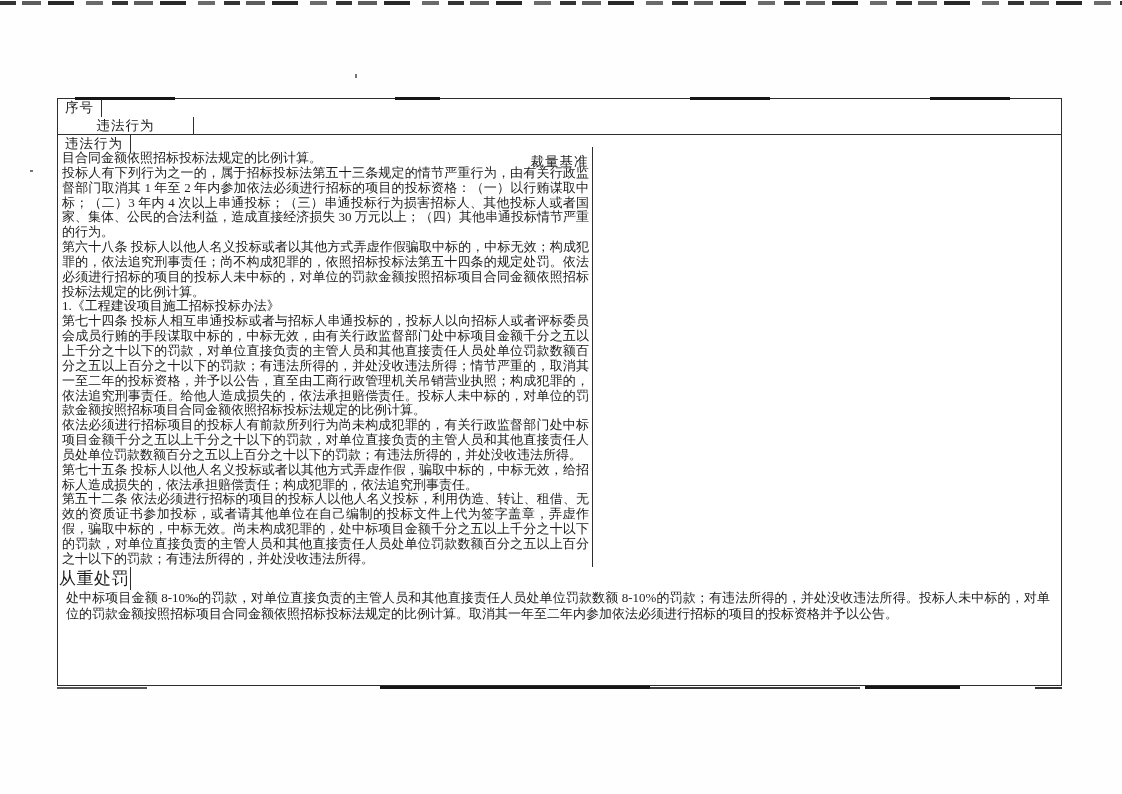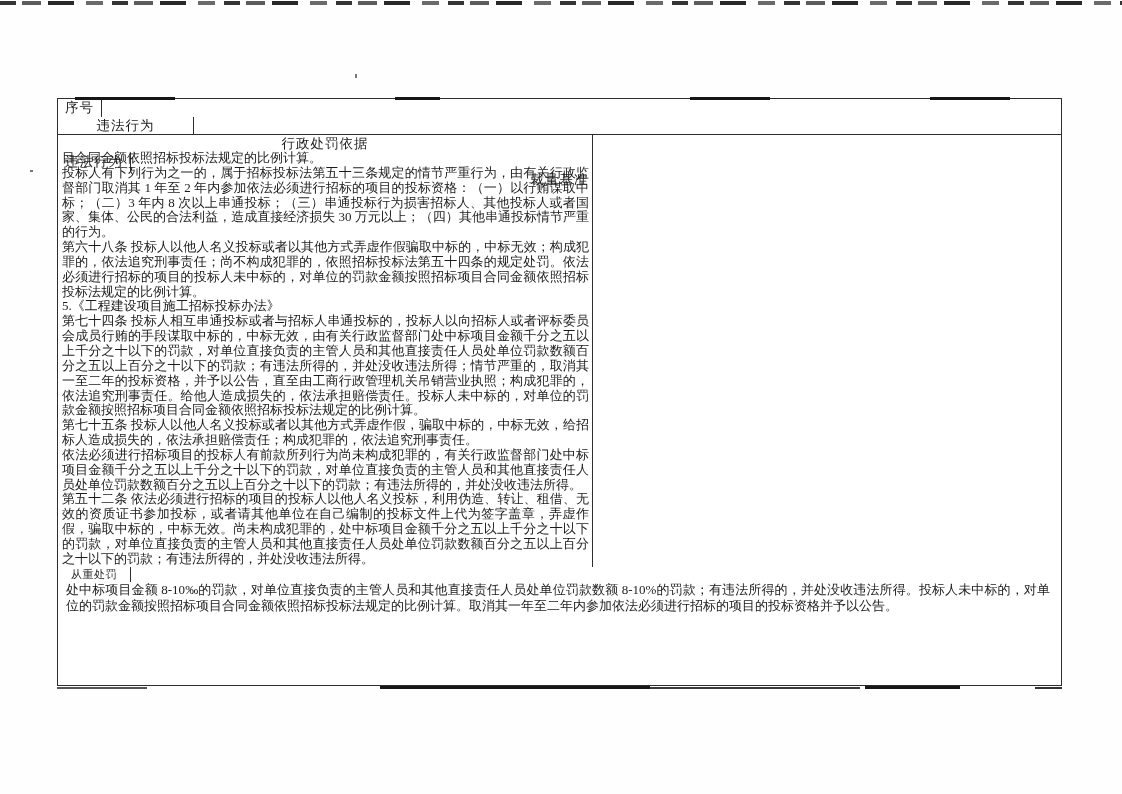--- a/index.html
+++ b/index.html
@@ -51,21 +51,21 @@
   .yiju-text {
     padding:4px 3px 0 4px;
     font-size:13px;
     line-height:14.85px;
     text-align:justify;
   }
   .yiju-text .para { text-align:justify; }
 
   .qingxing-cell {
     display:flex; align-items:center; justify-content:center;
-    font-size:11px; letter-spacing:.5px;
+    font-size:17px; letter-spacing:.5px;
   }
   .jizhun-cell { display:flex; align-items:flex-start; }
   .jizhun-text {
     font-size:13px; line-height:16px; text-align:justify;
     padding:0 11px 0 8px; width:100%;
   }
 
   
   .smudge { position:absolute; background:#161616; }
 </style>
@@ -74,37 +74,36 @@
 
 <div class="scan-top-line"></div>
 <div class="speck" style="left:355px;top:74px;width:2px;height:4px;"></div>
 <div class="speck" style="left:30px;top:170px;width:3px;height:2px;"></div>
 
 <div class="doc-table">
 
   <div class="thead">
     <div class="hcell col-xuhao">序号</div>
     <div class="hcell col-weifa">违法行为</div>
-    <div class="hcell col-yiju">行政处罚依据</div>
     <div class="hcell col-qingxing">违法行为</div>
     <div class="hcell col-jizhun">裁量基准</div>
   </div>
 
   <div class="tbody">
     <div class="bcell col-xuhao"></div>
     <div class="bcell col-weifa"></div>
     <div class="bcell col-yiju">
       <div class="yiju-text">
           <div class="para">目合同金额依照招标投标法规定的比例计算。</div>
-          <div class="para">投标人有下列行为之一的，属于招标投标法第五十三条规定的情节严重行为，由有关行政监督部门取消其 1 年至 2 年内参加依法必须进行招标的项目的投标资格：（一）以行贿谋取中标；（二）3 年内 8 次以上串通投标；（三）串通投标行为损害招标人、其他投标人或者国家、集体、公民的合法利益，造成直接经济损失 30 万元以上；（四）其他串通投标情节严重的行为。</div>
+          <div class="para">投标人有下列行为之一的，属于招标投标法第五十三条规定的情节严重行为，由有关行政监督部门取消其 1 年至 2 年内参加依法必须进行招标的项目的投标资格：（一）以行贿谋取中标；（二）3 年内 4 次以上串通投标；（三）串通投标行为损害招标人、其他投标人或者国家、集体、公民的合法利益，造成直接经济损失 30 万元以上；（四）其他串通投标情节严重的行为。</div>
           <div class="para">第六十八条 投标人以他人名义投标或者以其他方式弄虚作假骗取中标的，中标无效；构成犯罪的，依法追究刑事责任；尚不构成犯罪的，依照招标投标法第五十四条的规定处罚。依法必须进行招标的项目的投标人未中标的，对单位的罚款金额按照招标项目合同金额依照招标投标法规定的比例计算。</div>
-          <div class="para">5.《工程建设项目施工招标投标办法》</div>
+          <div class="para">1.《工程建设项目施工招标投标办法》</div>
           <div class="para">第七十四条 投标人相互串通投标或者与招标人串通投标的，投标人以向招标人或者评标委员会成员行贿的手段谋取中标的，中标无效，由有关行政监督部门处中标项目金额千分之五以上千分之十以下的罚款，对单位直接负责的主管人员和其他直接责任人员处单位罚款数额百分之五以上百分之十以下的罚款；有违法所得的，并处没收违法所得；情节严重的，取消其一至二年的投标资格，并予以公告，直至由工商行政管理机关吊销营业执照；构成犯罪的，依法追究刑事责任。给他人造成损失的，依法承担赔偿责任。投标人未中标的，对单位的罚款金额按照招标项目合同金额依照招标投标法规定的比例计算。</div>
+          <div class="para">依法必须进行招标项目的投标人有前款所列行为尚未构成犯罪的，有关行政监督部门处中标项目金额千分之五以上千分之十以下的罚款，对单位直接负责的主管人员和其他直接责任人员处单位罚款数额百分之五以上百分之十以下的罚款；有违法所得的，并处没收违法所得。</div>
           <div class="para">第七十五条 投标人以他人名义投标或者以其他方式弄虚作假，骗取中标的，中标无效，给招标人造成损失的，依法承担赔偿责任；构成犯罪的，依法追究刑事责任。</div>
-          <div class="para">依法必须进行招标项目的投标人有前款所列行为尚未构成犯罪的，有关行政监督部门处中标项目金额千分之五以上千分之十以下的罚款，对单位直接负责的主管人员和其他直接责任人员处单位罚款数额百分之五以上百分之十以下的罚款；有违法所得的，并处没收违法所得。</div>
           <div class="para">第五十二条 依法必须进行招标的项目的投标人以他人名义投标，利用伪造、转让、租借、无效的资质证书参加投标，或者请其他单位在自己编制的投标文件上代为签字盖章，弄虚作假，骗取中标的，中标无效。尚未构成犯罪的，处中标项目金额千分之五以上千分之十以下的罚款，对单位直接负责的主管人员和其他直接责任人员处单位罚款数额百分之五以上百分之十以下的罚款；有违法所得的，并处没收违法所得。</div>
         </div>
     </div>
     <div class="bcell col-qingxing qingxing-cell">从重处罚</div>
     <div class="bcell col-jizhun jizhun-cell">
       <div class="jizhun-text">处中标项目金额 8-10‰的罚款，对单位直接负责的主管人员和其他直接责任人员处单位罚款数额 8-10%的罚款；有违法所得的，并处没收违法所得。投标人未中标的，对单位的罚款金额按照招标项目合同金额依照招标投标法规定的比例计算。取消其一年至二年内参加依法必须进行招标的项目的投标资格并予以公告。</div>
     </div>
   </div>
 </div>
 

